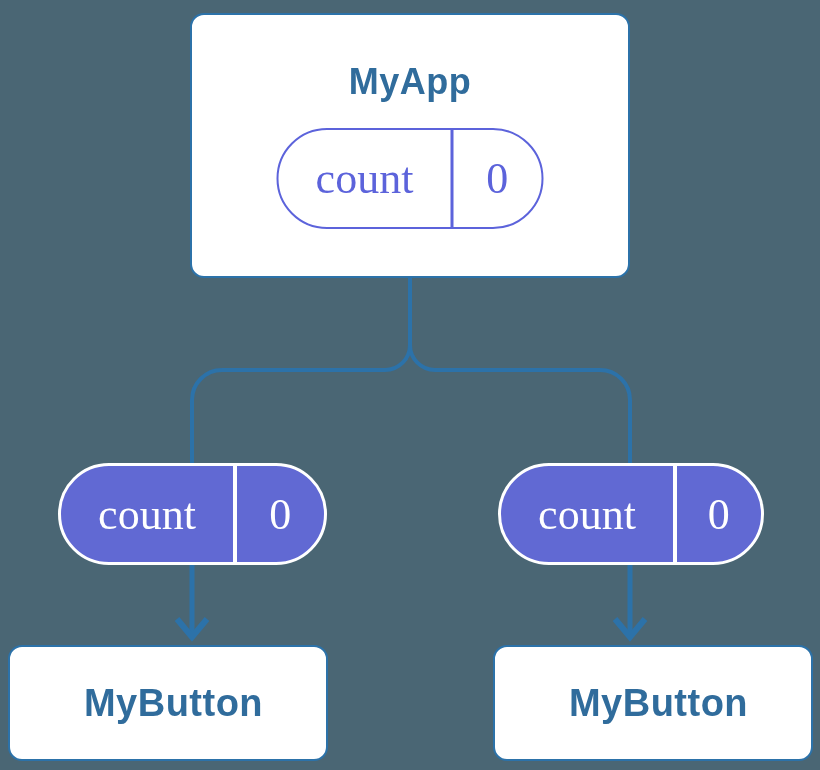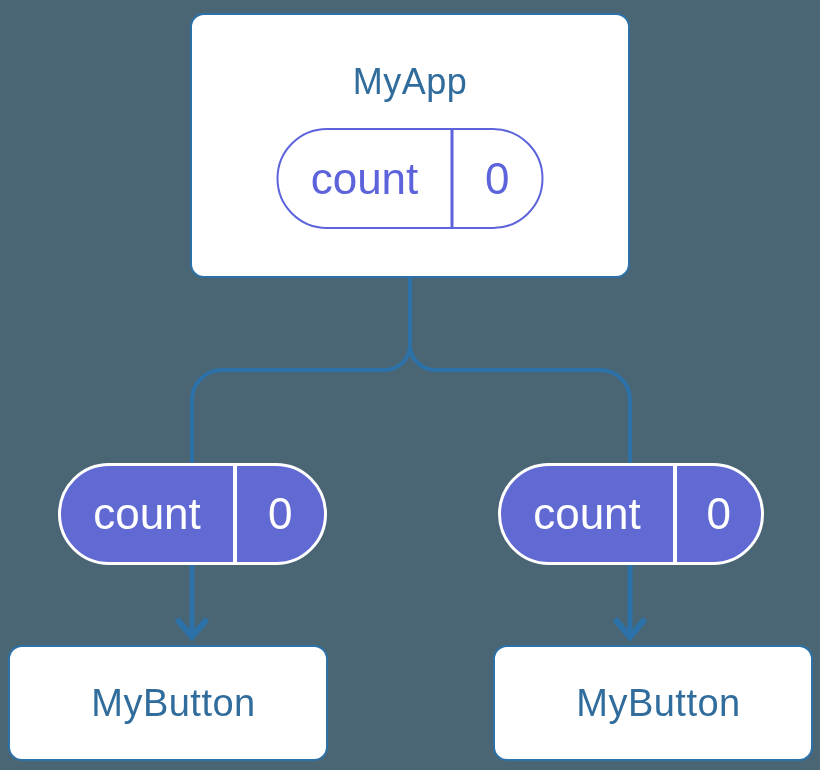--- a/index.html
+++ b/index.html
@@ -32,21 +32,21 @@
     width: 320px; height: 116px;
     display: flex;
     align-items: center;
     justify-content: center;
     padding-left: 11px;
   }
   .card-child-left  { left: 8px;   top: 645px; }
   .card-child-right { left: 493px; top: 645px; }
   .component-title {
     color: #306C9C;
-    font-weight: 400;
+    font-weight: 700;
     letter-spacing: 0.5px;
     text-align: center;
   }
   .card-root .component-title {
     font-size: 36px;
     line-height: 42px;
     margin-top: 46px;
   }
   .card-child .component-title {
     font-size: 38px;
@@ -56,20 +56,21 @@
     align-items: stretch;
     box-sizing: border-box;
     border-radius: 999px;
     font-size: 44px;
     overflow: hidden;
   }
   .pill-section {
     display: flex;
     align-items: center;
     justify-content: center;
+    font-family: Liberation Serif, serif;
   }
   .pill-label { width: 172px; }
   .pill-value { flex: 1; }
   .pill-outline {
     position: absolute;
     left: 50%;
     transform: translateX(-50%);
     top: 113px;
     width: 267px; height: 101px;
     background: #FFFFFF;

